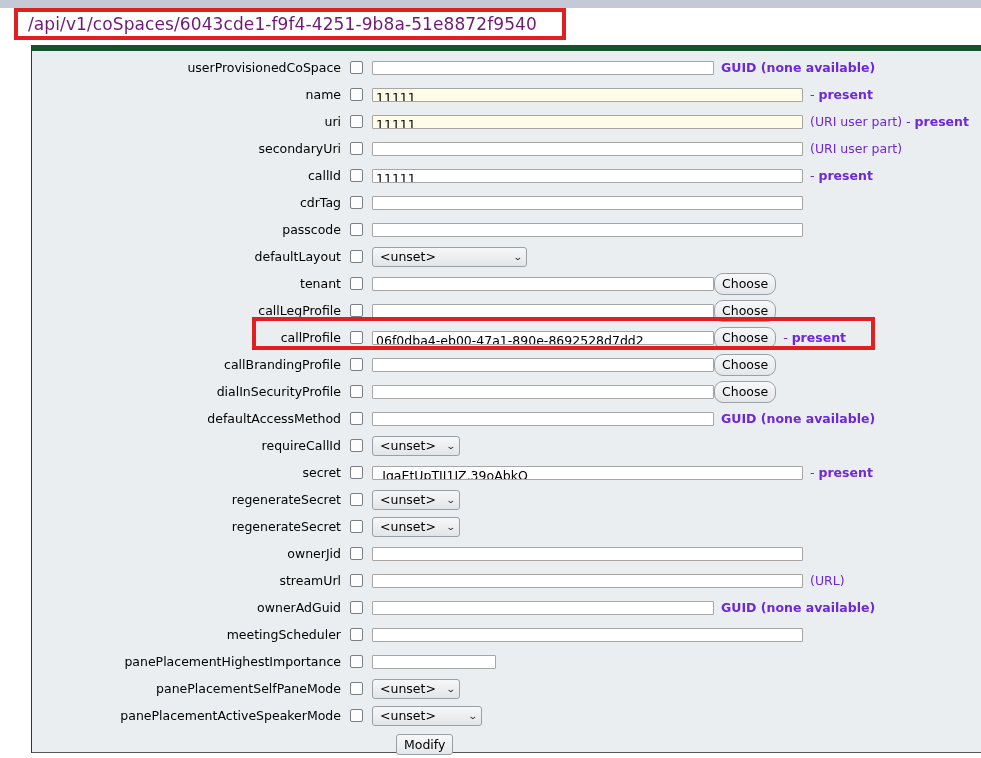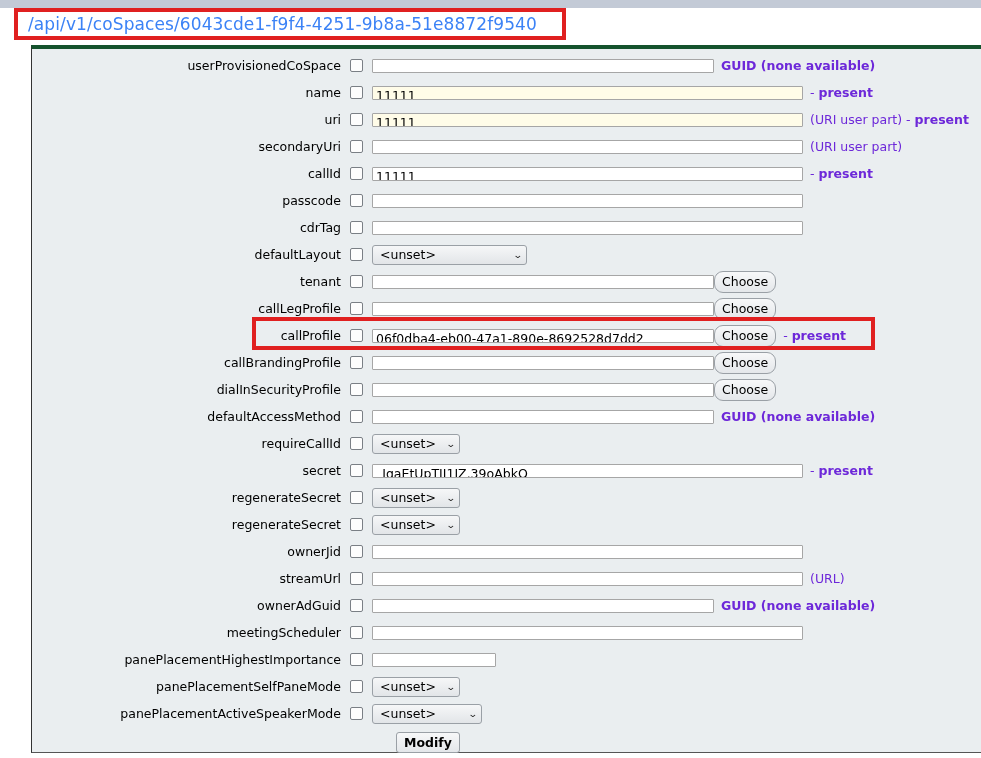--- a/index.html
+++ b/index.html
@@ -35,36 +35,36 @@
     height: 32px;
     border: 4px solid #e02020;
     background: #ffffff;
     box-sizing: border-box;
     display: flex;
     align-items: center;
     padding-left: 10px;
   }
   .url-bar .url-text {
     font-size: 17px;
-    color: #3b82f6;
+    color: #701a75;
     letter-spacing: 0.1px;
     white-space: nowrap;
     font-family: "DejaVu Sans", "Liberation Sans", sans-serif;
   }
 
   
   .panel {
     position: absolute;
     top: 45px;
     left: 31px;
     width: 950px;
     height: 708px;
     background: #eaeef0;
     border-left: 1px solid #333333;
-    border-top: 4px solid #14532d;
+    border-top: 6px solid #14532d;
     border-bottom: 1px solid #555555;
     box-sizing: border-box;
   }
 
   .rows {
     position: relative;
     padding-top: 3px;
   }
 
   .row {
@@ -172,21 +172,20 @@
     height: 30px;
     align-items: center;
     padding-left: 364px;
   }
   .modify {
     border: 1px solid #9aa0a6;
     background: linear-gradient(#f7f8f9, #e4e7ea);
     border-radius: 3px;
     font-size: 12.5px;
     padding: 2px 7px;
-    font-weight: bold;
   }
 </style>
 </head>
 <body>
 
 <div class="top-band"></div>
 
 <div class="url-bar">
   <span class="url-text">/api/v1/coSpaces/6043cde1-f9f4-4251-9b8a-51e8872f9540</span>
 </div>
@@ -217,26 +216,26 @@
         <div class="txt" style="width: 431px;"></div>
         <div class="note">(URI user part)</div>
       </div>
       <div class="row">
         <div class="label">callId</div>
         <div class="cb"></div>
         <div class="txt" style="width: 431px;">11111</div>
         <div class="note">- <b>present</b></div>
       </div>
       <div class="row">
+        <div class="label">cdrTag</div>
+        <div class="cb"></div>
+        <div class="txt" style="width: 431px;"></div>
+      </div>
+      <div class="row">
         <div class="label">passcode</div>
-        <div class="cb"></div>
-        <div class="txt" style="width: 431px;"></div>
-      </div>
-      <div class="row">
-        <div class="label">cdrTag</div>
         <div class="cb"></div>
         <div class="txt" style="width: 431px;"></div>
       </div>
       <div class="row">
         <div class="label">defaultLayout</div>
         <div class="cb"></div>
         <div class="sel" style="width: 155px;">
           <span>&lt;unset&gt;</span>
           <span class="caret">⌄</span>
         </div>

